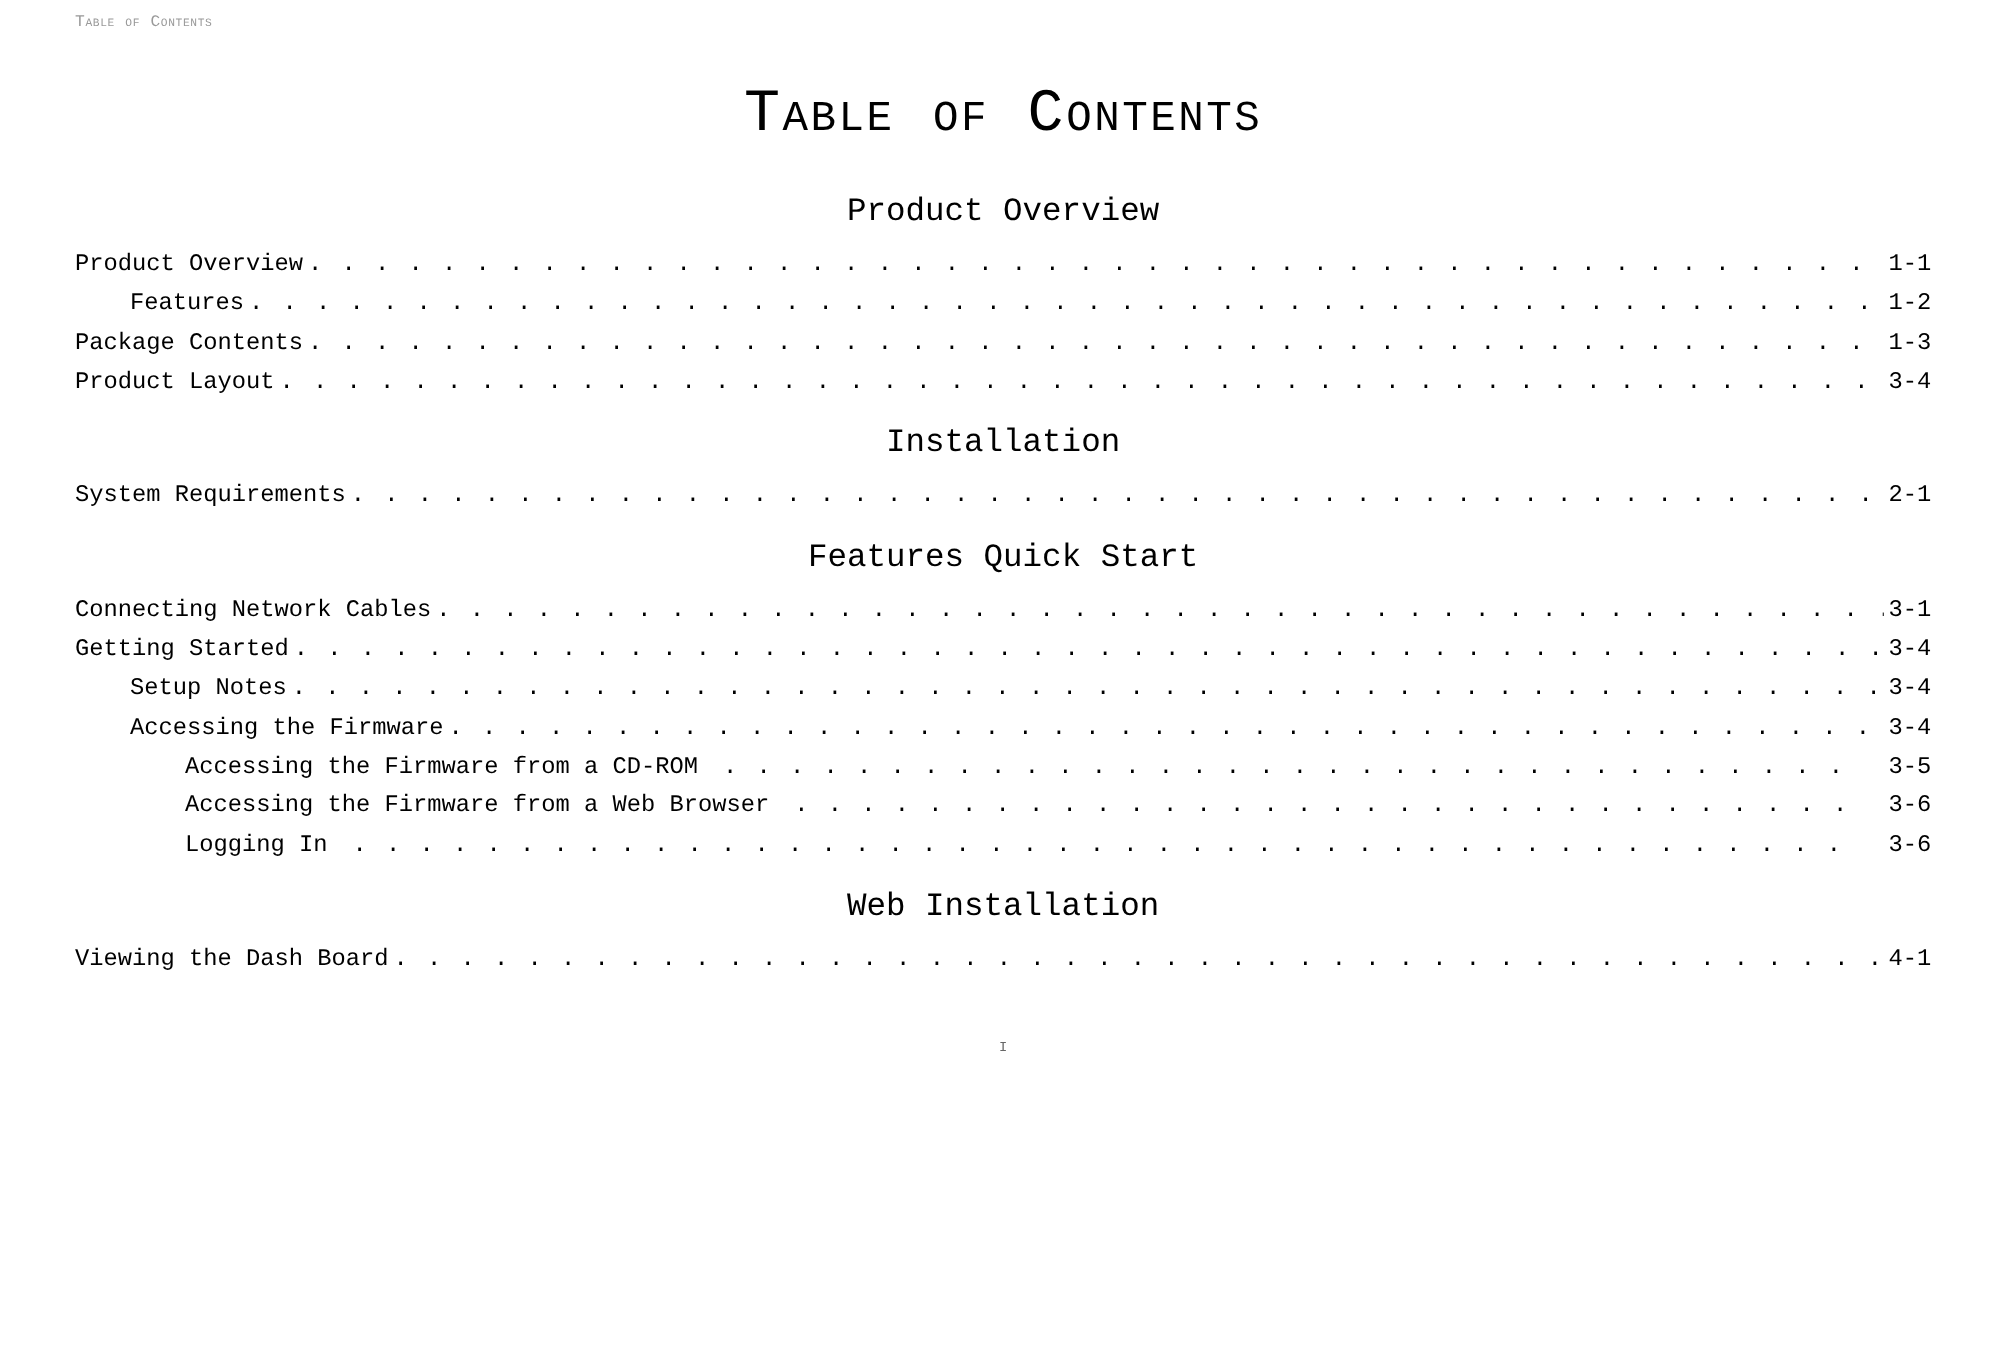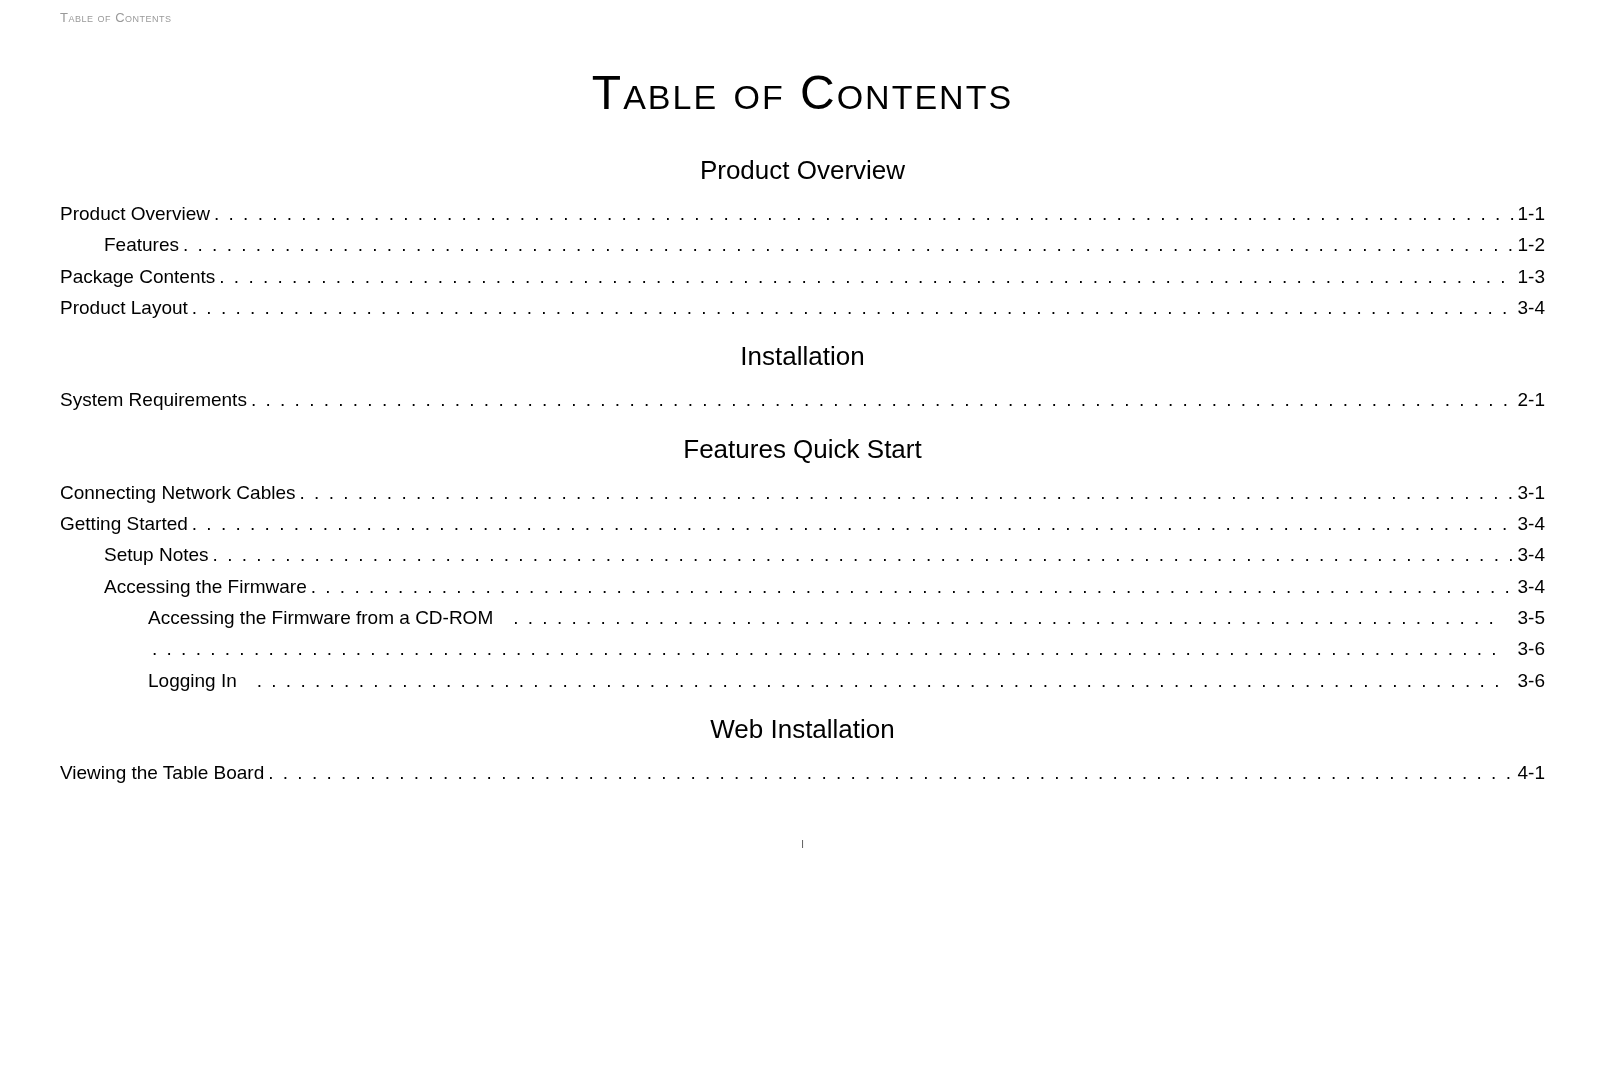--- a/index.html
+++ b/index.html
@@ -1,18 +1,19 @@
 <!DOCTYPE html>
 <html><head>
   <meta charset="utf-8">
   <style>
     * {
       margin: 0;
       padding: 0;
       box-sizing: border-box;
+      font-family: Liberation Mono, monospace;
     }
     body {
       font-family: Arial, Helvetica, sans-serif;
       background: #fff;
       color: #000;
       padding: 10px 60px 20px 60px;
       width: 1605px;
     }
     .header-label {
       font-variant: small-caps;
@@ -124,29 +125,30 @@
       <span class="label">Accessing the Firmware</span>
       <span class="dots"></span>
       <span class="page"> 3-4</span>
     </div>
     <div class="toc-entry indent-2">
       <span class="label">Accessing the Firmware from a CD-ROM</span>
       <span class="dots"></span>
       <span class="page"> 3-5</span>
     </div>
     <div class="toc-entry indent-2">
+      <span class="label">Accessing the Firmware from a Web Browser</span>
       <span class="dots"></span>
       <span class="page"> 3-6</span>
     </div>
     <div class="toc-entry indent-2">
       <span class="label">Logging In</span>
       <span class="dots"></span>
       <span class="page"> 3-6</span>
     </div>
     <h2 class="section-title">Web Installation</h2>
     <div class="toc-entry">
-      <span class="label">Viewing the Table Board</span>
+      <span class="label">Viewing the Dash Board</span>
       <span class="dots"></span>
       <span class="page"> 4-1</span>
     </div>
   </div>
 
 <div class="footer">I</div>
 
 </body></html>

